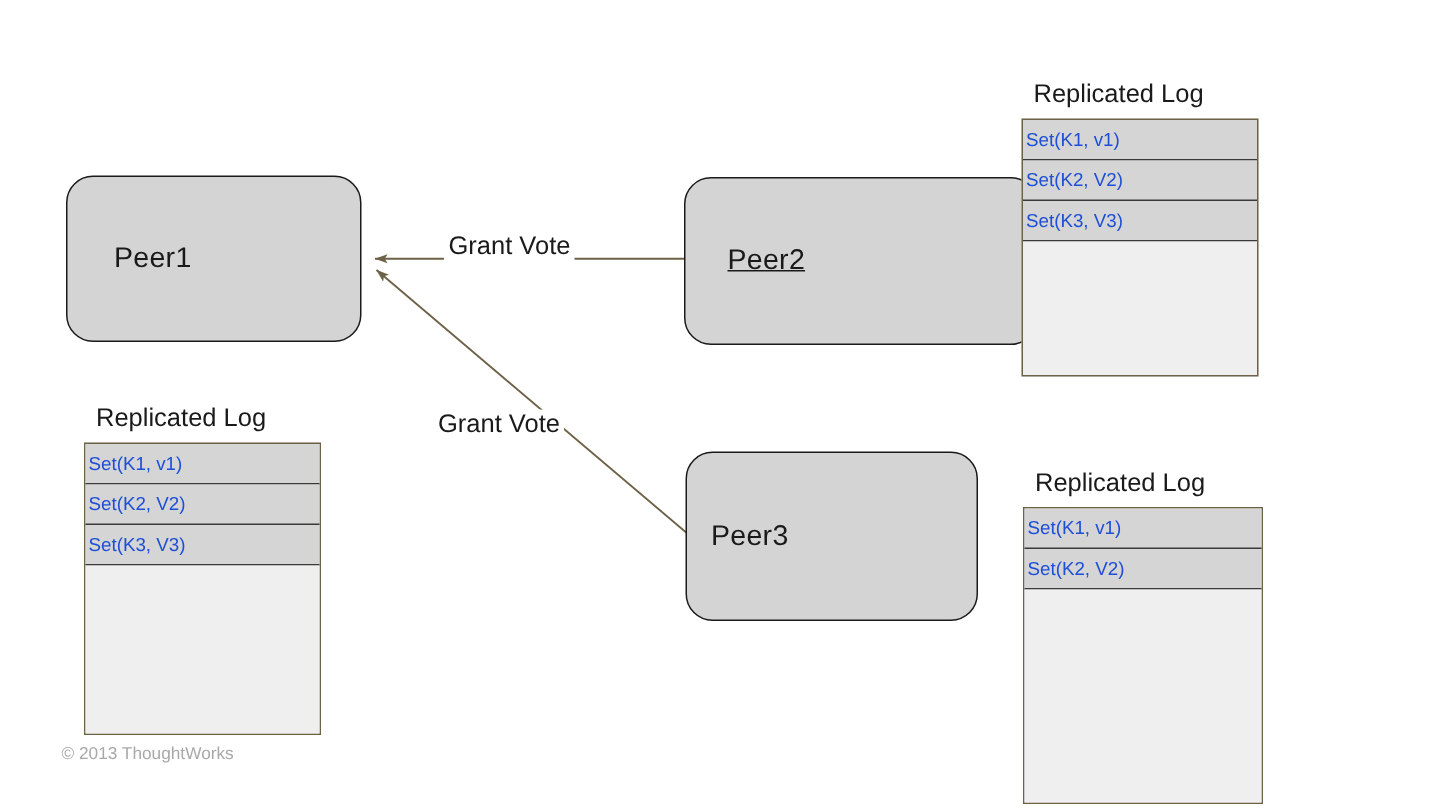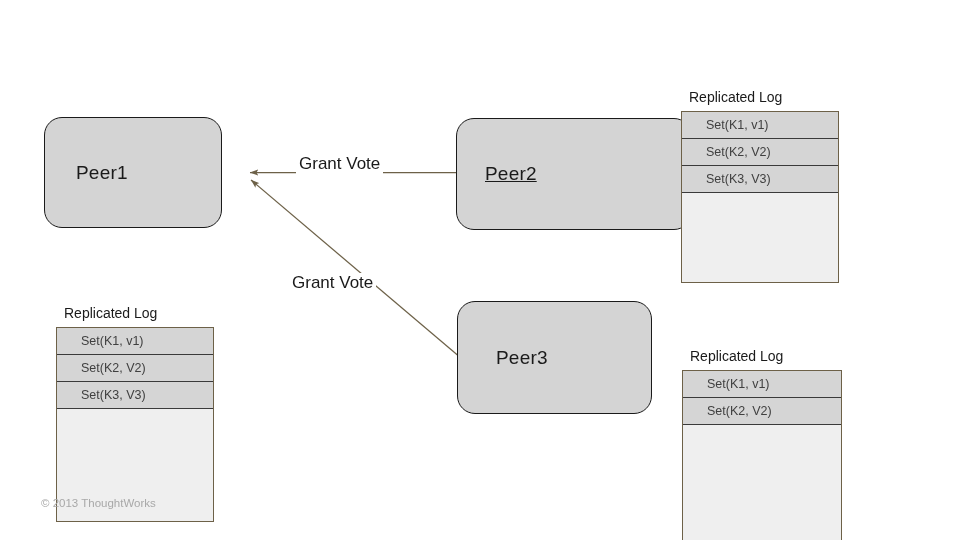--- a/index.html
+++ b/index.html
@@ -34,28 +34,28 @@
     display: flex;
     align-items: center;
   }
   .peer-label {
     font-size: 19px;
     color: #1a1a1a;
     letter-spacing: 0.2px;
     white-space: nowrap;
   }
 
-  #peer1 { left: 44px;  top: 117px; width: 178px; height: 111px; }
+  #peer1 { left: 44px;  top: 117px; width: 197px; height: 111px; }
   #peer1 .peer-label { margin-left: 31px; }
 
   #peer2 { left: 456px; top: 118px; width: 236px; height: 112px; text-decoration: underline; }
   #peer2 .peer-label { margin-left: 28px; }
 
   #peer3 { left: 457px; top: 301px; width: 195px; height: 113px; }
-  #peer3 .peer-label { margin-left: 38px; }
+  #peer3 .peer-label { margin-left: 16px; }
 
   
   #edges {
     position: absolute;
     left: 0; top: 0;
     width: 960px;
     height: 540px;
     pointer-events: none;
   }
 
@@ -67,43 +67,42 @@
     white-space: nowrap;
     background: #ffffff;
     padding: 0 3px;
   }
   #edge-label-1 { left: 296px; top: 154px; }
   #edge-label-2 { left: 289px; top: 273px; }
 
   
   .log-group { position: absolute; }
   .log-title {
-    font-size: 14px;
+    font-size: 17px;
     color: #1a1a1a;
     white-space: nowrap;
     margin-bottom: 6px;
     padding-left: 8px;
-    margin-top: 36px;
   }
   .log-table {
     box-sizing: border-box;
     border: 1.3px solid #6d6148;
     background: #efefef;
     display: flex;
     flex-direction: column;
   }
   .log-row {
     box-sizing: border-box;
     background: #d5d5d5;
     border-bottom: 1.1px solid #3a3a3a;
     font-size: 12.5px;
-    color: #404040;
+    color: #1d4ed8;
     display: flex;
     align-items: center;
-    padding-left: 24px;
+    padding-left: 2px;
     white-space: nowrap;
     flex: none;
   }
   .log-filler { flex: 1 1 auto; background: #efefef; }
 
   
   #log-peer2 { left: 681px; top: 53px; }
   #log-peer2 .log-table { width: 158px; height: 172px; }
   #log-peer2 .log-row { height: 27px; }
 

